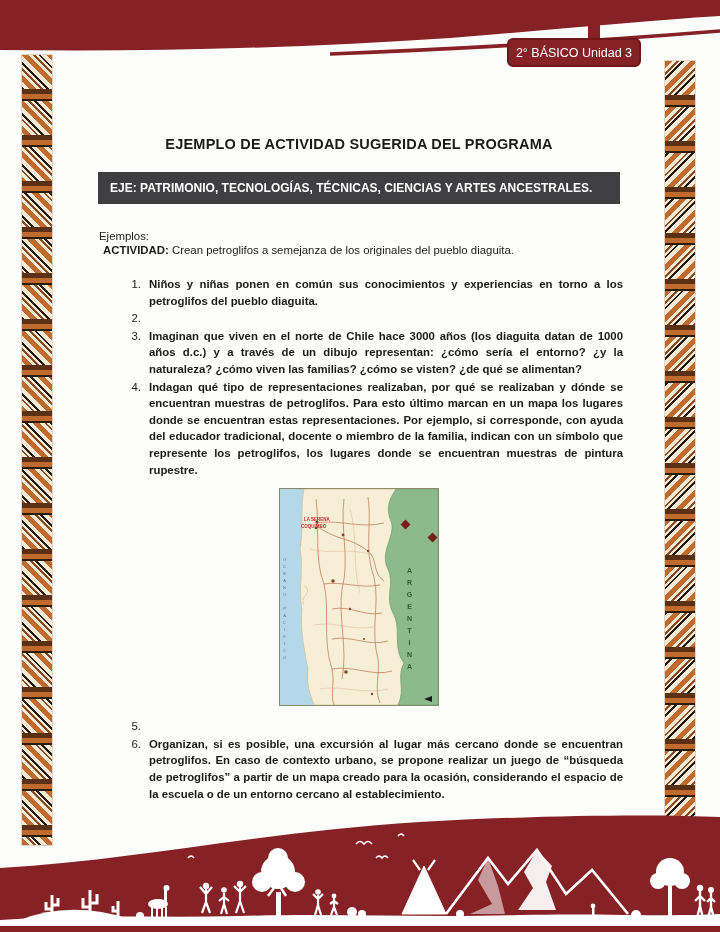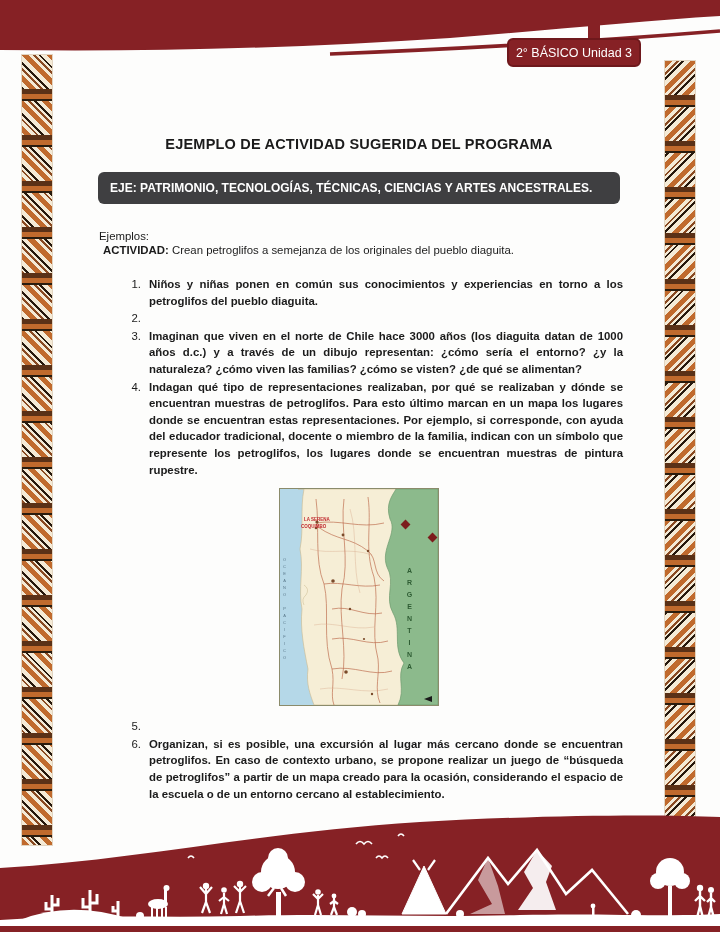--- a/index.html
+++ b/index.html
@@ -19,21 +19,21 @@
       repeating-linear-gradient(45deg, #c06a2d 0 5px, #f4ead6 5px 8px, #8a4a22 8px 10px, #f4ead6 10px 12px, #27190d 12px 14px, #f4ead6 14px 18px);}
   #strip-left{left:21px;}
   #strip-right{right:24px;top:60px;bottom:72px;
     background:
       repeating-linear-gradient(180deg, rgba(0,0,0,0) 0 34px, #5a3117 34px 39px, #c06a2d 39px 44px, #2a1c0e 44px 46px),
       repeating-linear-gradient(135deg, #c06a2d 0 5px, #f4ead6 5px 8px, #8a4a22 8px 10px, #f4ead6 10px 12px, #27190d 12px 14px, #f4ead6 14px 18px);}
 
   
   #content{left:95px;top:88px;width:528px;margin-top:48px;}
   #page-title{text-align:center;font-size:14.5px;font-weight:bold;margin:0 0 20px 0;letter-spacing:.2px;}
-  #eje-bar{background:#3f3f41;color:#fff;font-weight:bold;font-size:12px;padding:9px 12px;margin:0 3px 26px 3px;border-radius:6px;}
+  #eje-bar{background:#3f3f41;color:#fff;font-weight:bold;font-size:12px;padding:9px 12px;margin:0 3px 26px 3px;}
   #activity-line{font-size:11.4px;margin:0 4px 20px 8px;}
   #activity-line b{font-weight:bold;}
   #examples-label{font-size:11.4px;margin:0 0 2px 4px;}
   .li{display:flex;font-size:11.4px;line-height:16.6px;margin:0 0 1px 0;}
   .li .num{width:22px;min-width:22px;text-align:right;margin-left:24px;}
   .li .txt{margin-left:8px;text-align:justify;font-weight:bold;}
   .link{color:#111;text-decoration:underline;white-space:nowrap;}
 
   
   #map-figure{margin:10px auto 12px auto;width:158px;height:216px;position:relative;

